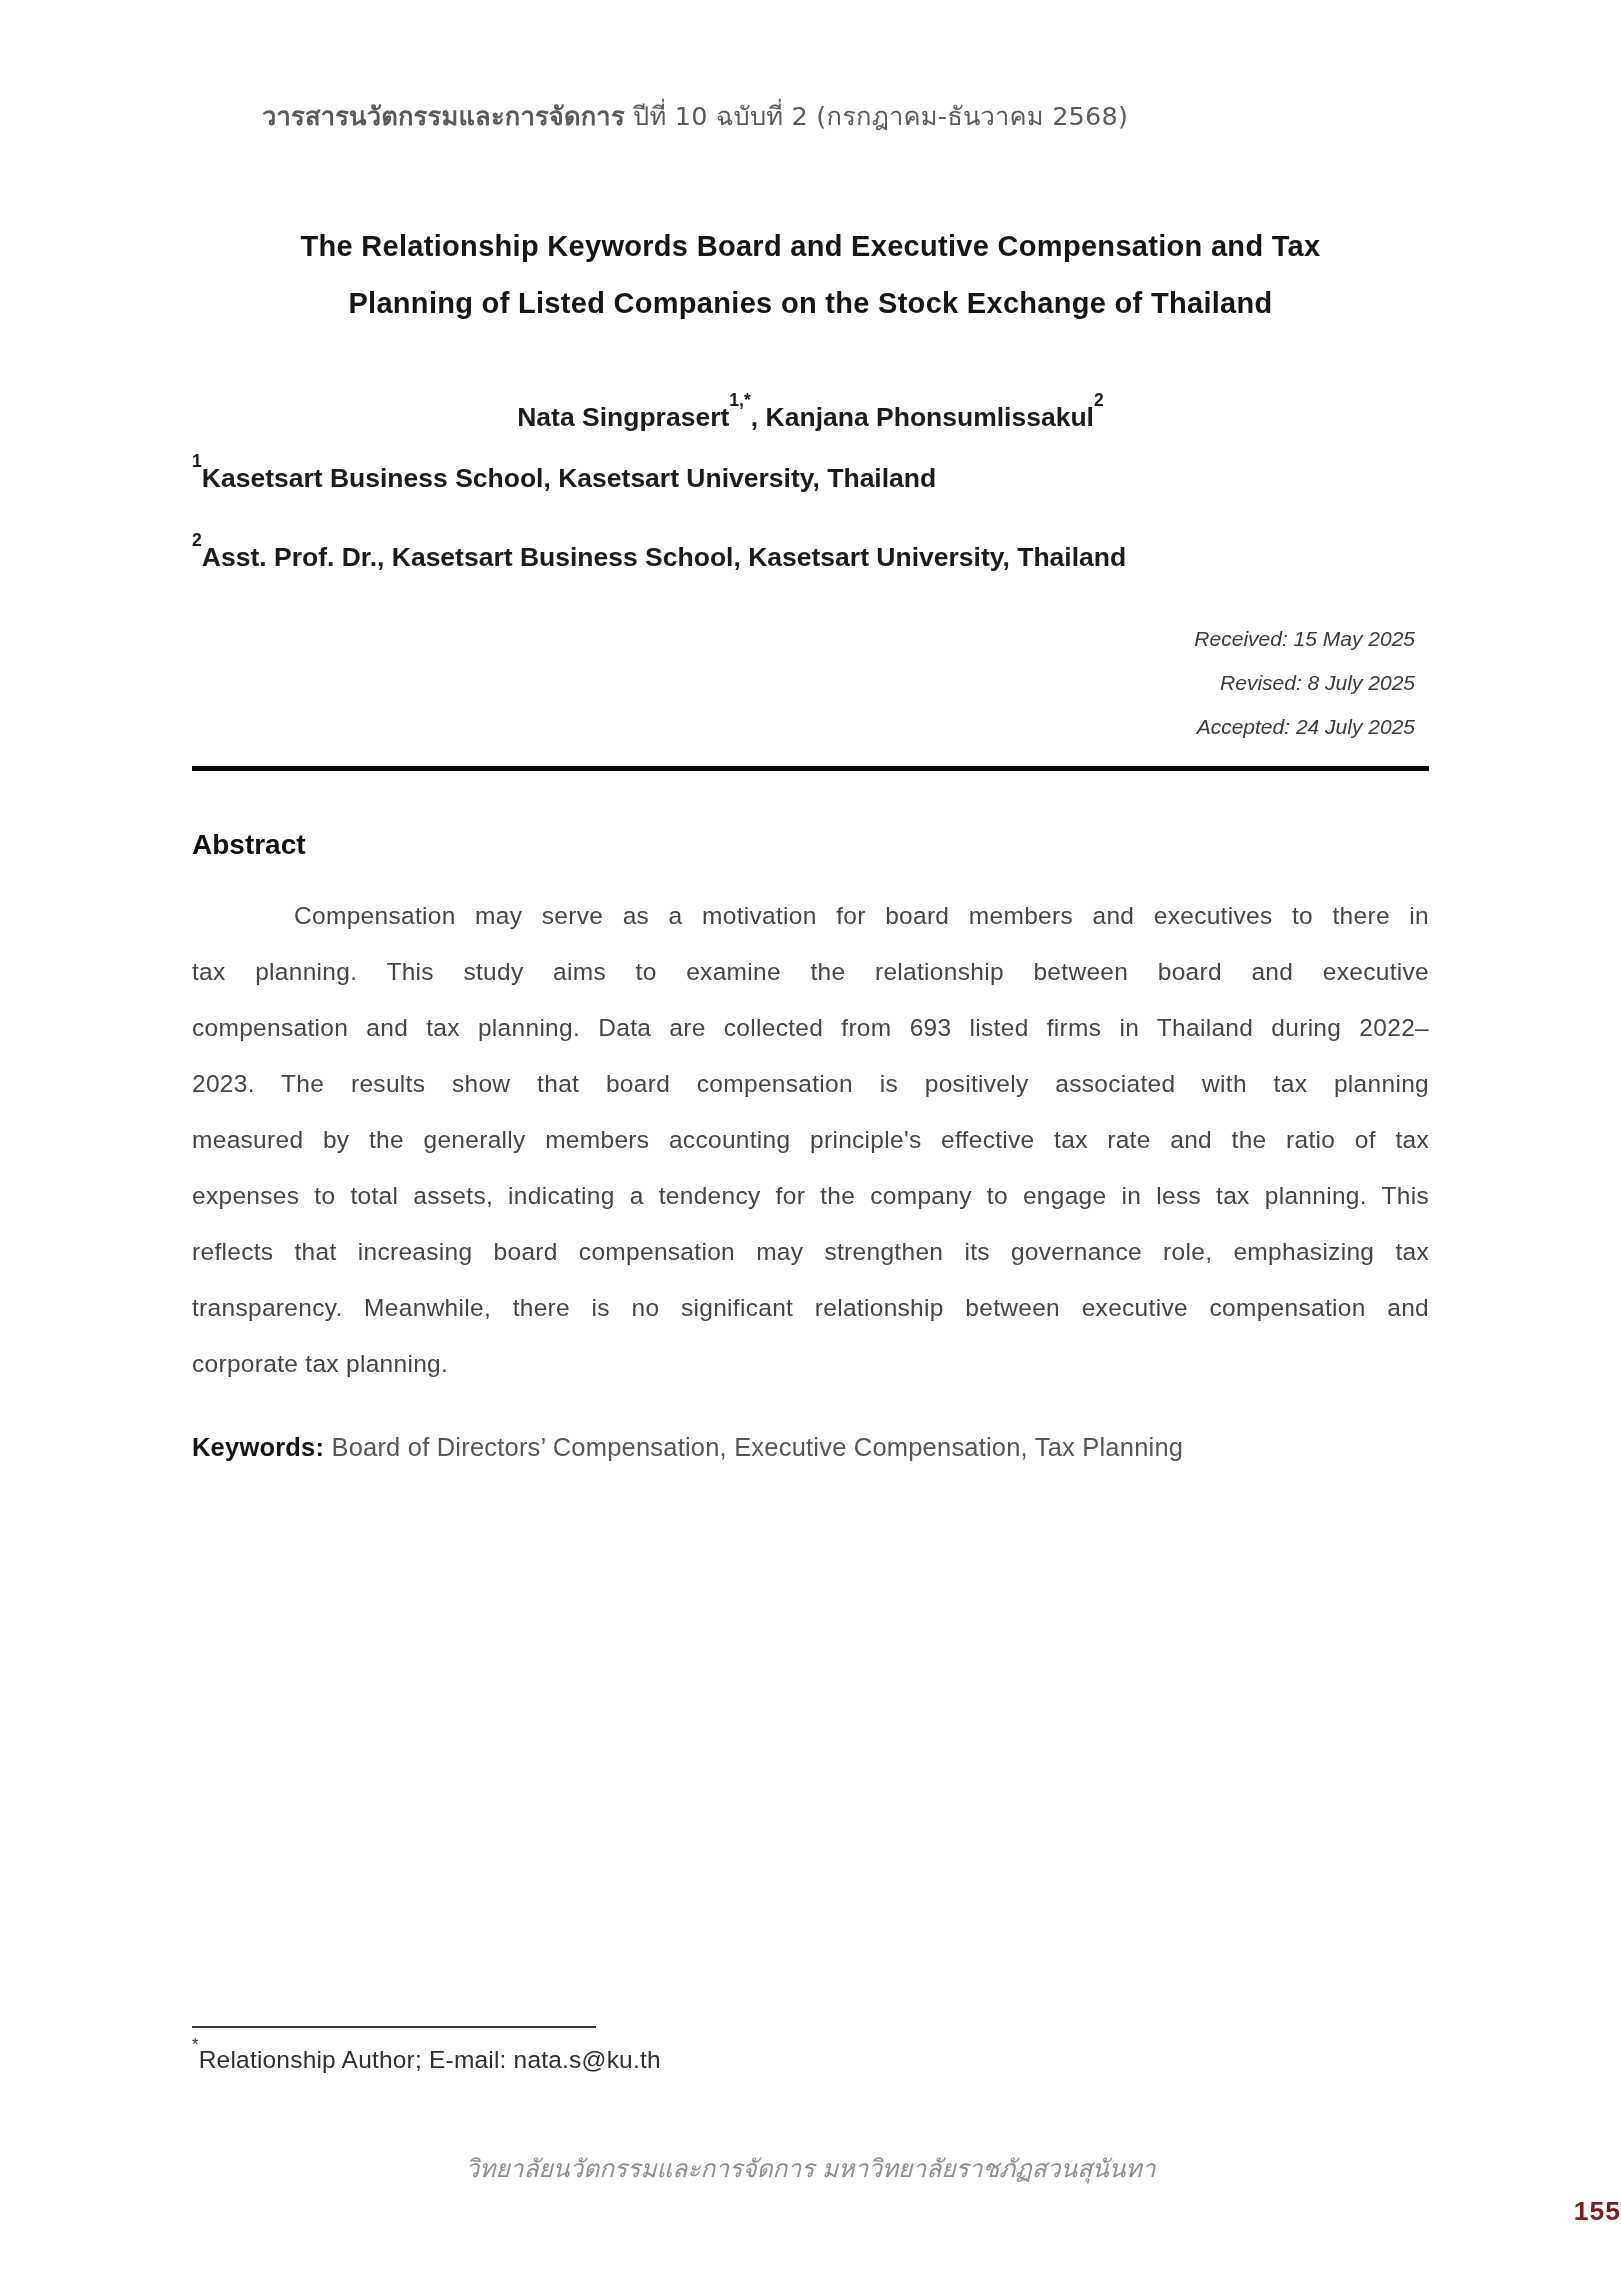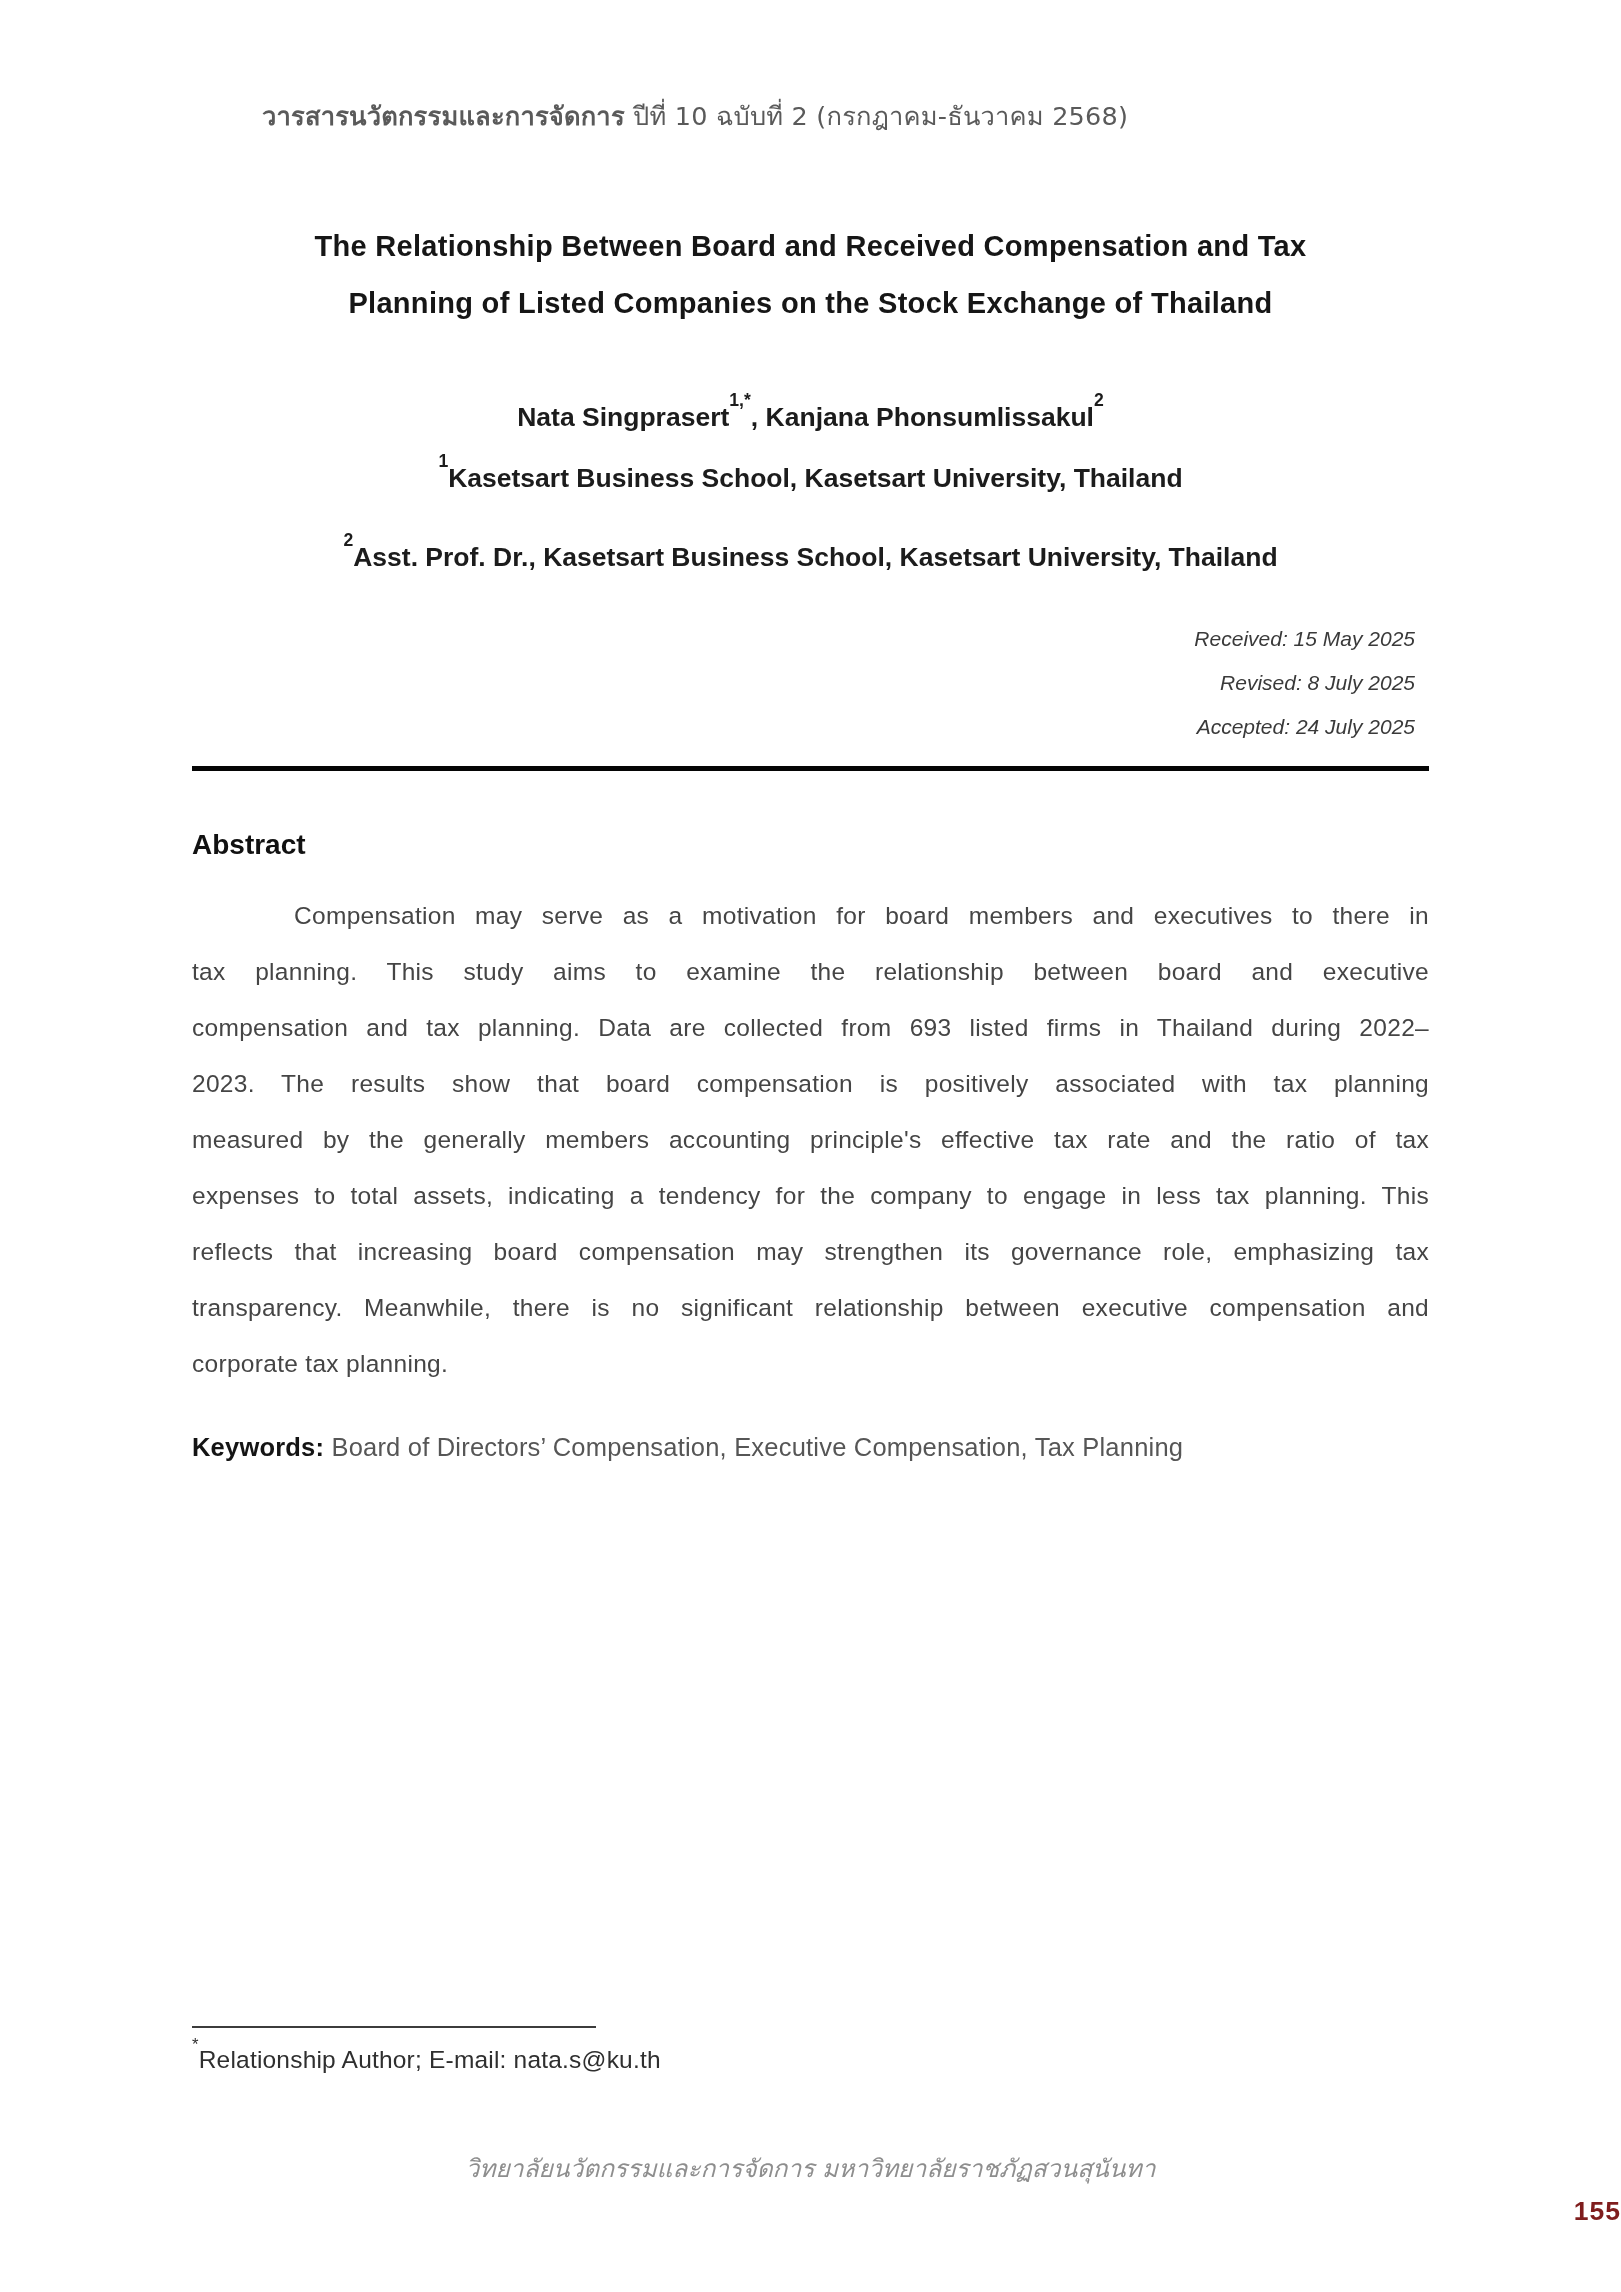--- a/index.html
+++ b/index.html
@@ -29,21 +29,21 @@
   }
   
   .authors{
     top:400px;left:192px;width:1237px;
     text-align:center;font-weight:bold;color:#1c1c1c;
     font-size:26.5px;
   }
   sup.s{font-size:17.6px;position:relative;top:-9.8px;font-weight:bold;}
   .affiliation{
     left:192px;width:1237px;
-    text-align:center;font-weight:bold;color:#1c1c1c;
+    font-weight:bold;color:#1c1c1c;
     font-size:26.5px;
   }
   .affil-1{top:461px;}
   .affil-2{top:540px;}
   
   .dates{
     top:617px;right:206px;width:686px;
     text-align:right;font-style:italic;color:#3a3a3a;
     font-size:21px;line-height:44px;
   }
@@ -98,21 +98,21 @@
 </head>
 <body>
 
 <div class="page">
 
   <div class="abs journal-header">
     <span class="jh-bold">วารสารนวัตกรรมและการจัดการ</span><span> ปีที่ 10 ฉบับที่ 2 (กรกฎาคม-ธันวาคม 2568)</span>
   </div>
 
   <div class="abs article-title">
-    <div>The Relationship Between Board and Received Compensation and Tax</div>
+    <div>The Relationship Keywords Board and Executive Compensation and Tax</div>
     <div>Planning of Listed Companies on the Stock Exchange of Thailand</div>
   </div>
 
   <div class="abs authors">
     <span>Nata Singprasert</span><sup class="s">1,*</sup><span>, </span><span>Kanjana Phonsumlissakul</span><sup class="s">2</sup>
   </div>
 
   <div class="abs affiliation affil-1">
     <sup class="s">1</sup><span>Kasetsart Business School, Kasetsart University, Thailand</span>
   </div>

